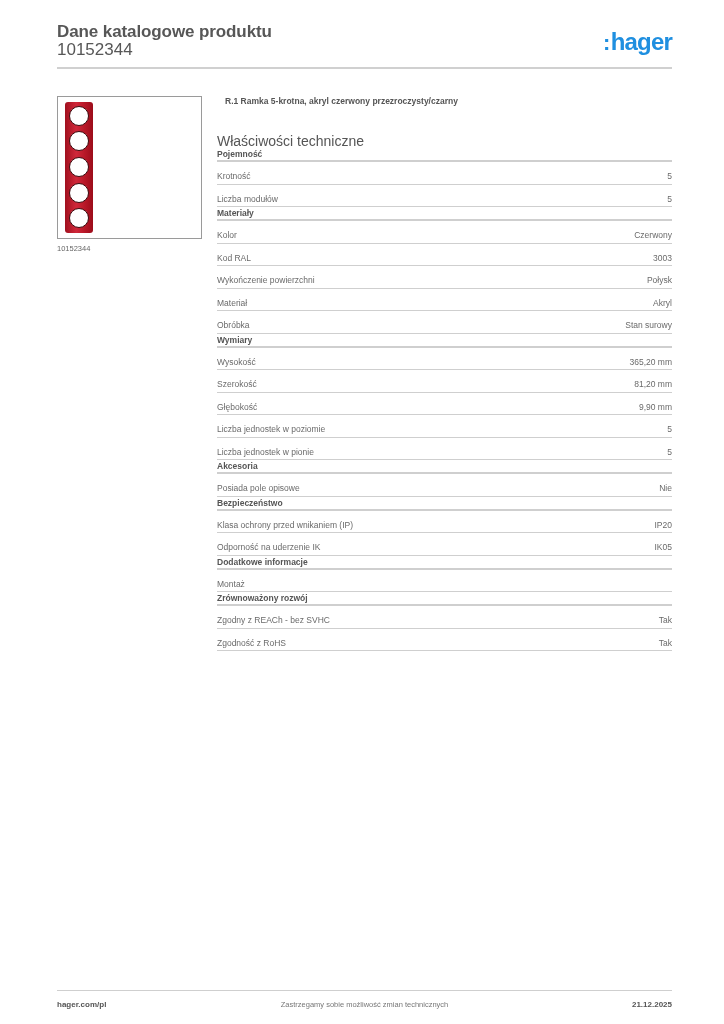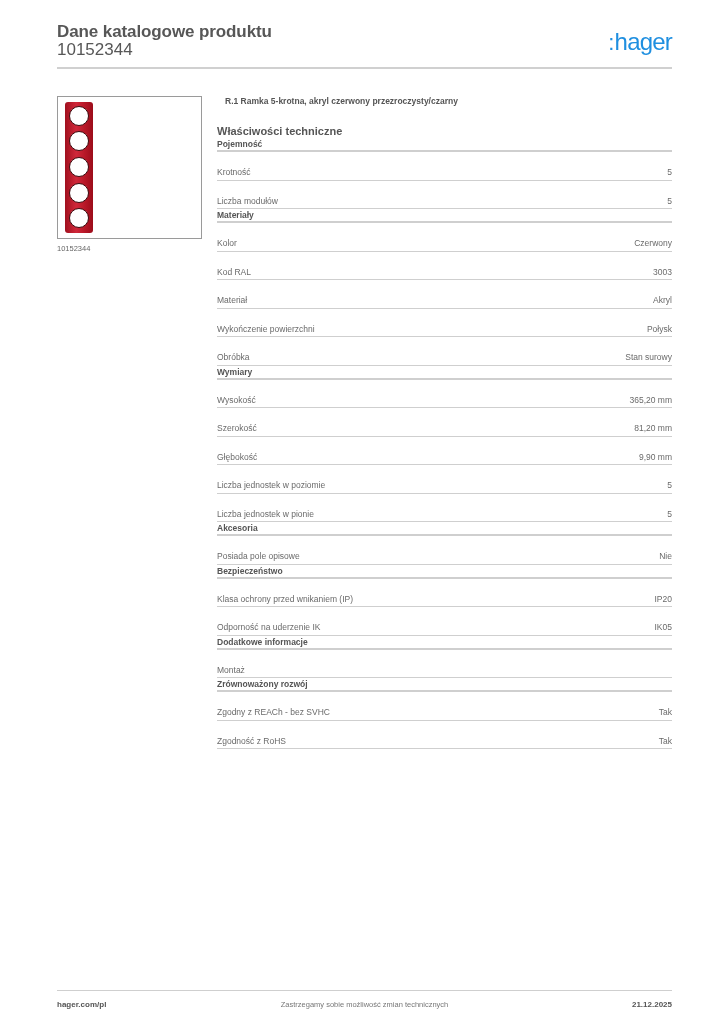--- a/index.html
+++ b/index.html
@@ -2,37 +2,37 @@
 <html><head>
   <meta charset="utf-8">
   <style>
     * { box-sizing: border-box; margin: 0; padding: 0; }
     html, body { width: 724px; height: 1024px; background: #ffffff; overflow: hidden; }
     body { font-family: "Liberation Sans", sans-serif; color: #555; position: relative; }
 
     .header { position: absolute; left: 57px; top: 20px; width: 615px; height: 49px; border-bottom: 2px solid #d0d0d0; text-align: right; }
     .doc-title { position: absolute; left: 0; top: 2px; font-size: 17px; font-weight: bold; color: #575757; letter-spacing: -0.1px; }
     .doc-number { position: absolute; left: 0; top: 20px; font-size: 17px; color: #575757; }
-    .logo { position: absolute; right: 0; top: 8px; font-size: 24px; font-weight: normal; color: #1f8fe0; letter-spacing: -0.8px; }
+    .logo { position: absolute; right: 0; top: 8px; font-size: 24px; font-weight: bold; color: #1f8fe0; letter-spacing: -0.8px; }
     .logo .colon { font-size: 22px; margin-right: 1px; }
 
     .image-box { position: absolute; left: 57px; top: 96px; width: 145px; height: 143px; border: 1px solid #9a9a9a; background: #fff; }
     .frame { position: absolute; left: 7px; top: 5px; width: 28px; height: 131px; border-radius: 3px;
              background: linear-gradient(90deg, #a0101e 0%, #d0283a 40%, #b81828 70%, #9c0c1a 100%); }
     .hole { position: absolute; left: 4px; width: 20px; height: 20px; border-radius: 50%; background: #fff; border: 1.5px solid #3a0a0e; }
     .image-caption { position: absolute; left: 57px; top: 244px; font-size: 7.5px; color: #666; }
 
     .content { position: absolute; left: 217px; top: 94px; width: 455px; }
     .product-title { font-size: 8.5px; font-weight: bold; color: #555; height: 14px; line-height: 14px; margin-left: 8px; }
-    .tech-title { font-size: 11px; font-weight: bold; color: #555; margin-top: 16px; height: 14px; line-height: 14px; }
+    .tech-title { font-size: 14px; font-weight: normal; color: #555; margin-top: 26px; height: 14px; line-height: 14px; }
 
     .section { margin-top: 0; }
     .section:first-of-type { margin-top: 10px; }
     .section-title { font-size: 8.5px; font-weight: bold; color: #555; height: 14px; line-height: 13px; border-bottom: 2px solid #cfcfcf; }
-    .row { display: flex; justify-content: space-between; font-size: 8.5px; color: #6a6a6a; min-height: 14.6px; line-height: 13.5px; border-bottom: 1px solid #cfcfcf; padding-top: 14px; }
+    .row { display: flex; justify-content: space-between; font-size: 8.5px; color: #6a6a6a; min-height: 14.6px; line-height: 13.5px; border-bottom: 1px solid #cfcfcf; padding-top: 8px; }
     .row .val { text-align: right; }
     .row .val span { display: block; }
 
     .footer { position: absolute; left: 57px; top: 990px; width: 615px; border-top: 1px solid #cfcfcf; }
     .footer-link { position: absolute; left: 0; top: 9px; font-size: 8px; font-weight: bold; color: #555; }
     .footer-note { position: absolute; left: 0; right: 0; top: 9px; text-align: center; font-size: 7.5px; color: #777; }
     .footer-date { position: absolute; right: 0; top: 9px; font-size: 8px; font-weight: bold; color: #555; }
   </style>
 </head>
 <body>
@@ -74,26 +74,26 @@
     <div class="section-title">Materiały</div>
     <div class="row">
         <span>Kolor</span>
         <span class="val">Czerwony</span>
       </div>
     <div class="row">
         <span>Kod RAL</span>
         <span class="val">3003</span>
       </div>
     <div class="row">
+        <span>Wykończenie powierzchni</span>
+        <span class="val">Połysk</span>
+      </div>
+    <div class="row">
         <span>Materiał</span>
         <span class="val">Akryl</span>
-      </div>
-    <div class="row">
-        <span>Wykończenie powierzchni</span>
-        <span class="val">Połysk</span>
       </div>
     <div class="row">
         <span>Obróbka</span>
         <span class="val">Stan surowy</span>
       </div>
   </div>
 
   <div class="section">
     <div class="section-title">Wymiary</div>
     <div class="row">

